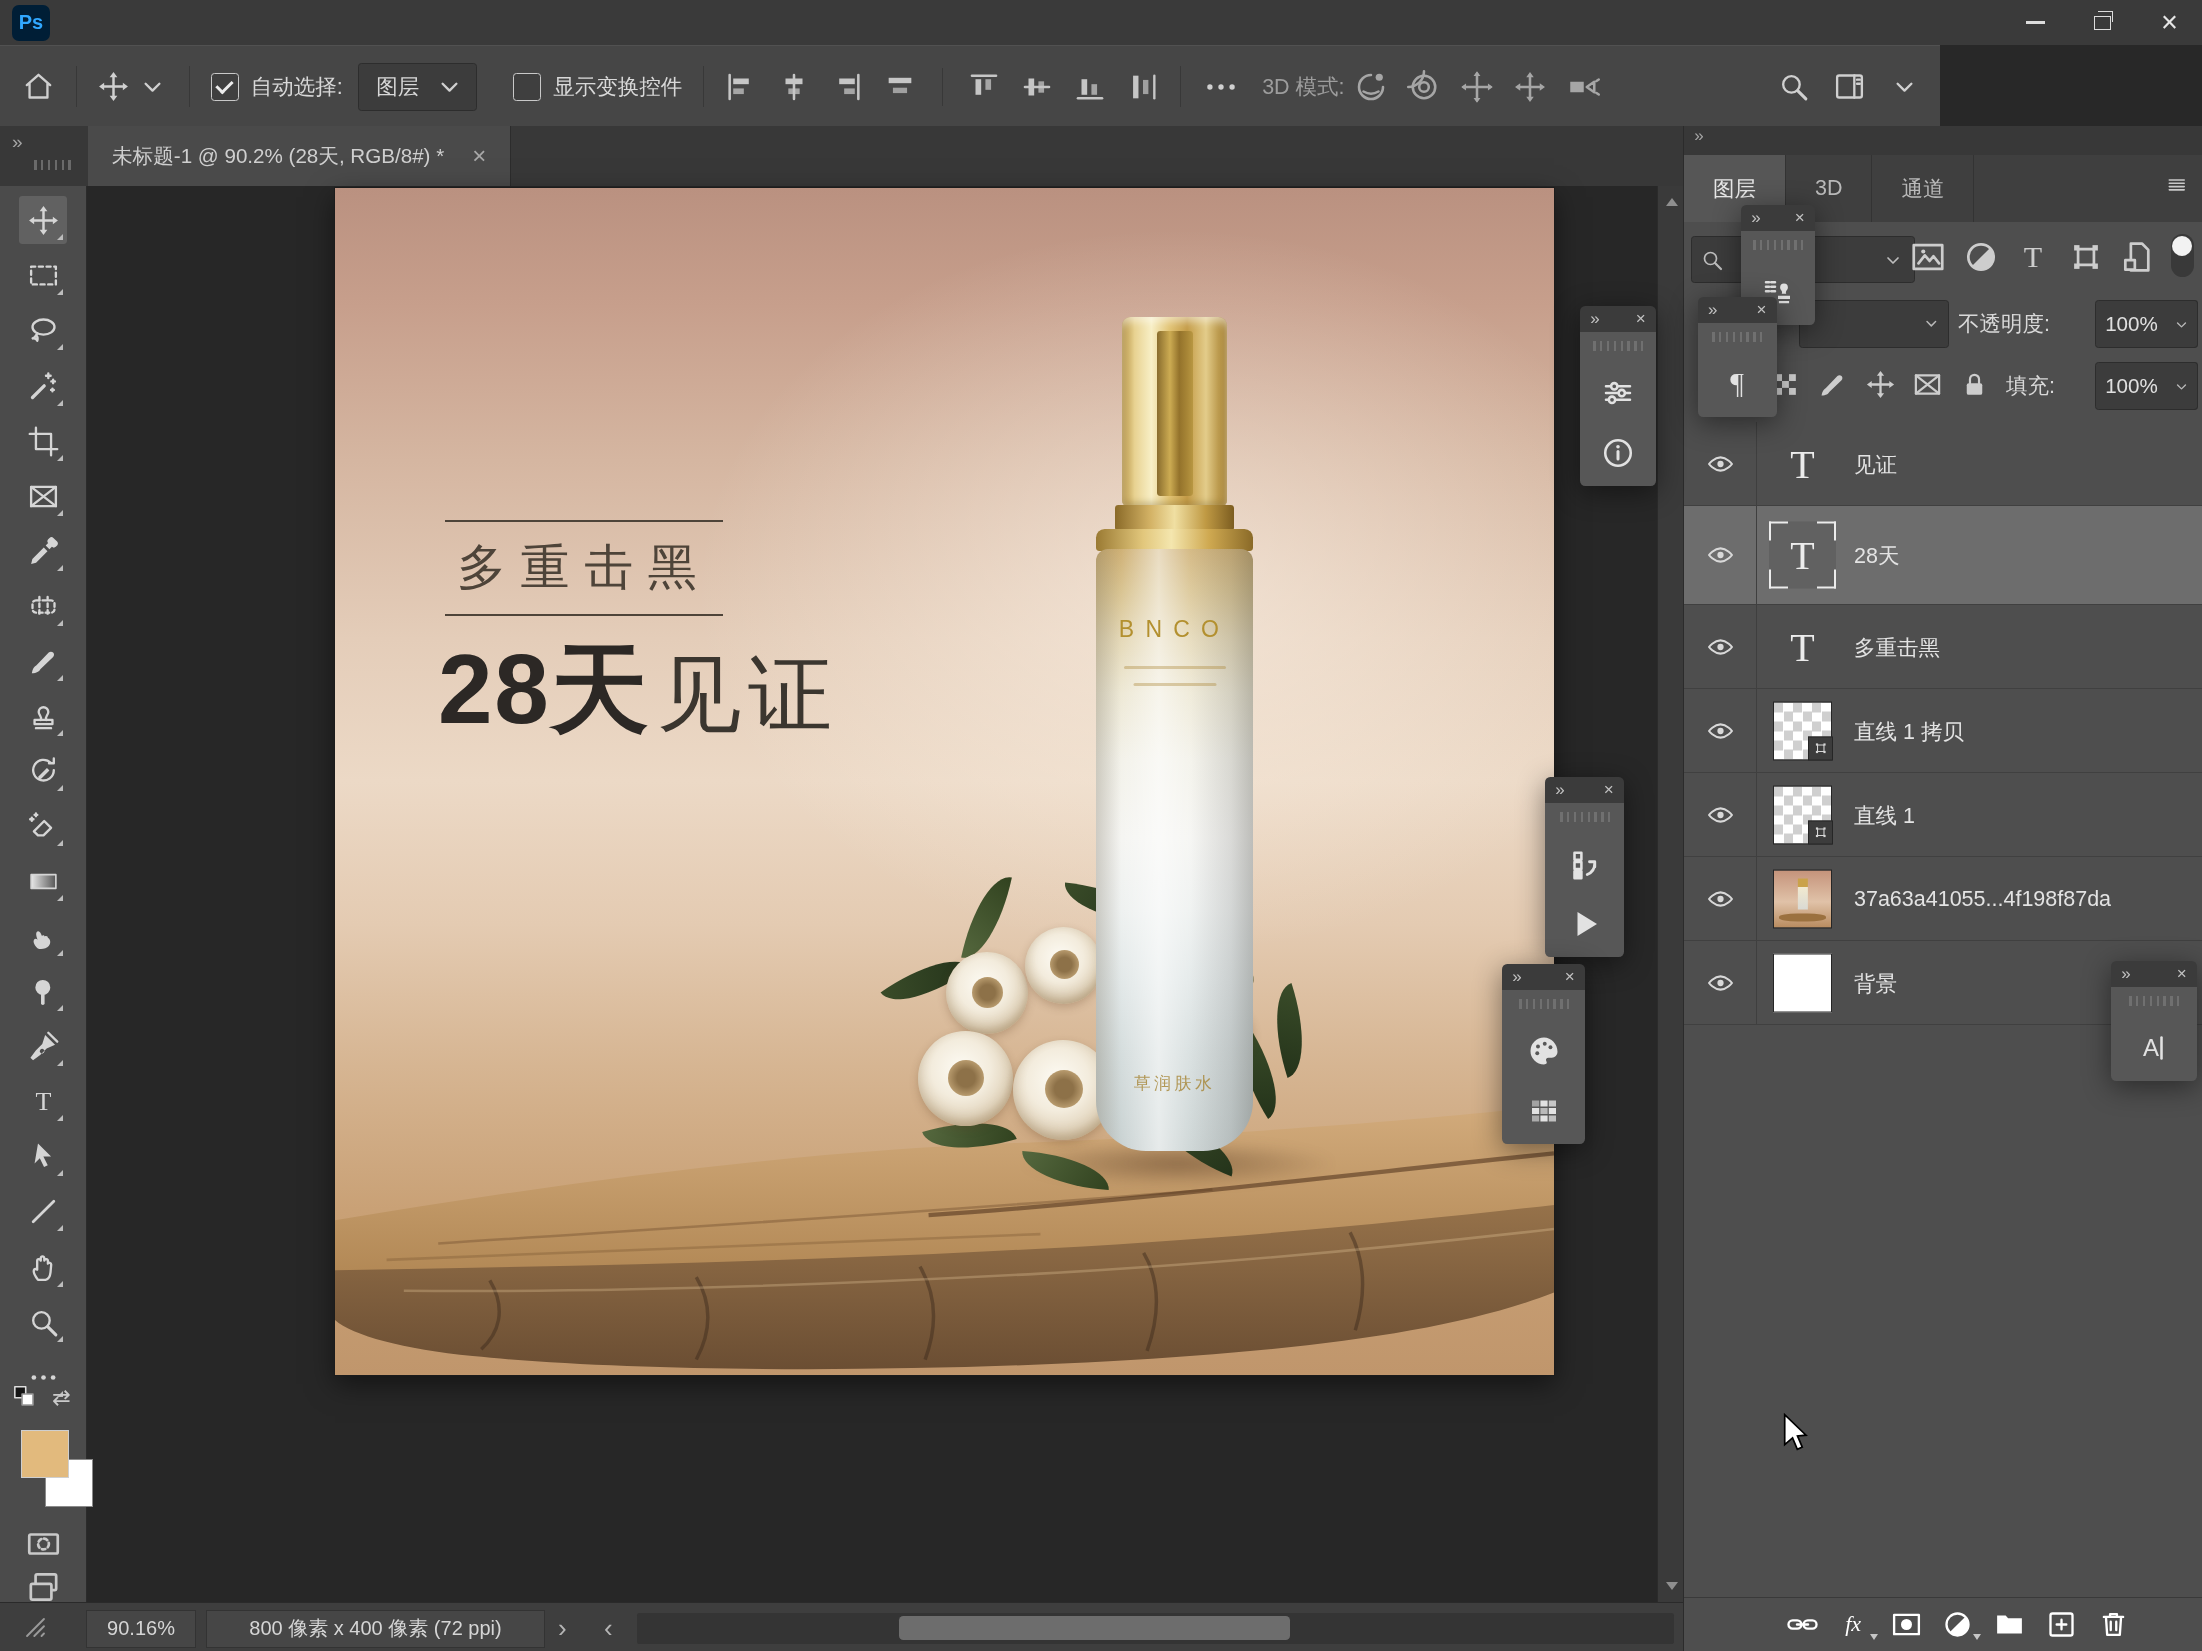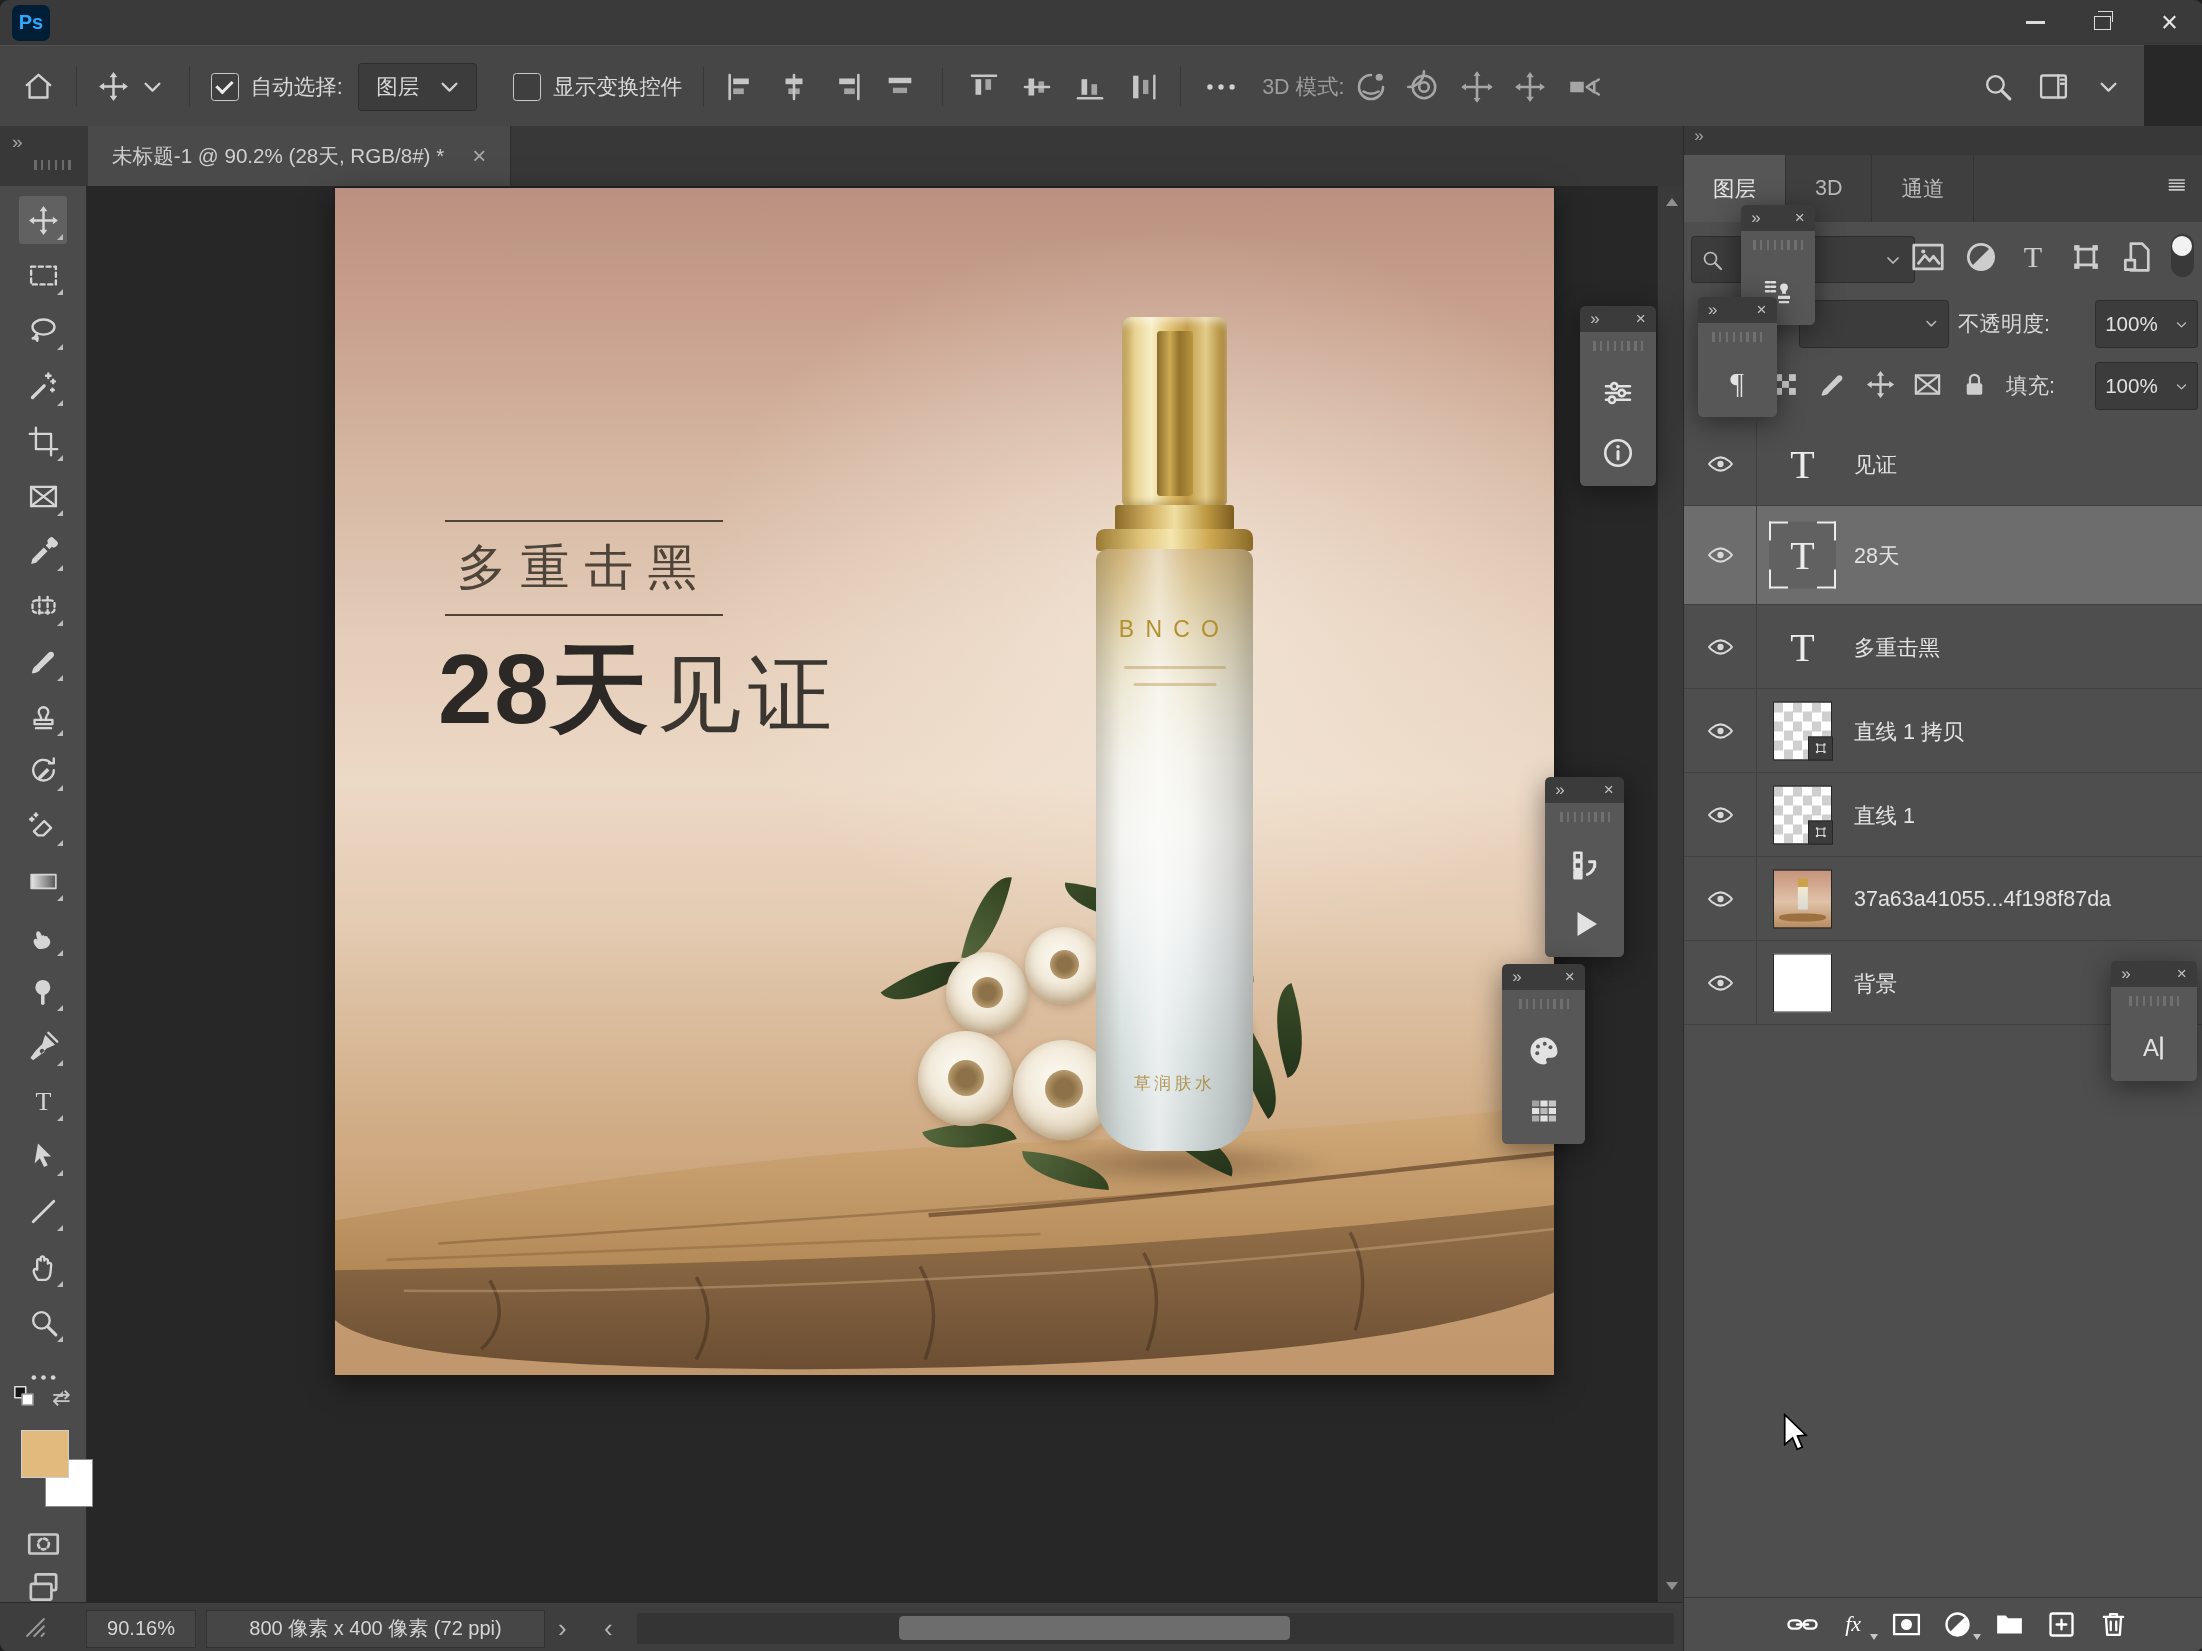--- a/index.html
+++ b/index.html
@@ -1,35 +1,35 @@
 <!DOCTYPE html>
 <html style="font-size:13.8px"><head>
 <meta charset="utf-8">
 <style>
   html,body{margin:0;padding:0;background:#202020;}
   #root{position:relative;width:2203px;height:1652px;background:#282828;overflow:hidden;
-        font-family:"Liberation Sans","DejaVu Sans",sans-serif;color:#dcdcdc;border-radius:9px;-webkit-font-smoothing:antialiased;}
+        font-family:"Liberation Sans","DejaVu Sans",sans-serif;color:#dcdcdc;-webkit-font-smoothing:antialiased;}
   .icon{display:inline-grid;place-items:center;line-height:0;}
   .icon svg{width:100%;height:100%;}
 
   
   .menubar{position:absolute;left:0;top:0;width:2203px;height:45px;background:#3a3a3a;display:flex;align-items:center;}
   .pslogo{width:38px;height:36px;margin-left:12px;border-radius:6.9px;background:#001e36;color:#31a8ff;
           font-weight:bold;font-size:20px;display:grid;place-items:center;}
   .menus{display:flex;margin-left:22.4px;}
   .menu{padding:0 23px;font-size:21.5px;line-height:45px;color:#e2e2e2;white-space:nowrap;}
   .winbtns{margin-left:auto;display:flex;height:45px;}
   .wb{width:67px;height:45px;display:grid;place-items:center;color:#dcdcdc;}
   .wb-min i{display:block;width:19px;height:2.6px;background:#dcdcdc;}
   .wb-max i{position:relative;display:block;width:15.5px;height:12px;border:1.7px solid #dcdcdc;background:#3a3a3a;}
   .wb-max i::before{content:'';position:absolute;top:-6px;left:3.4px;width:13.8px;height:10.3px;border:1.7px solid #dcdcdc;border-left:none;border-bottom:none;}
   .wb-close{font-size:29px;color:#e6e6e6;}
 
   
-  .optbar{position:absolute;left:0;top:45px;width:2144px;height:81px;background:#464646;border-top:0.9px solid #515151;
+  .optbar{position:absolute;left:0;top:45px;width:1940px;height:81px;background:#464646;border-top:0.9px solid #515151;
           border-bottom:0.9px solid #2c2c2c;display:flex;align-items:center;font-size:21.5px;color:#d8d8d8;}
   .optbar .icon{width:33px;height:33px;color:#d0d0d0;}
   .vsep{width:0.9px;height:41px;background:#383838;margin:0 20.6px;flex:0 0 auto;}
   .opt-home{margin-left:22.4px;}
   .opt-move{width:29px;height:29px;margin-right:5.2px;}
   .opt-chev{width:19px;height:19px;color:#b9b9b9;}
   .cb{width:26px;height:26px;border:1.7px solid #c9c9c9;border-radius:3.4px;background:#3f3f3f;display:inline-grid;place-items:center;flex:0 0 auto;}
   .cb.checked::after{content:'';width:13px;height:6.9px;border-left:3.4px solid #ececec;border-bottom:3.4px solid #ececec;
                      transform:rotate(-45deg) translate(0.9px,-1.7px);}
   .optlabel{margin-left:12px;white-space:nowrap;}

